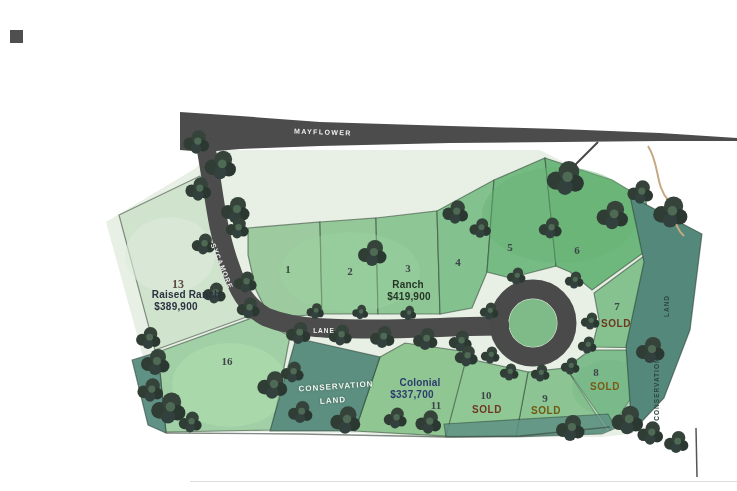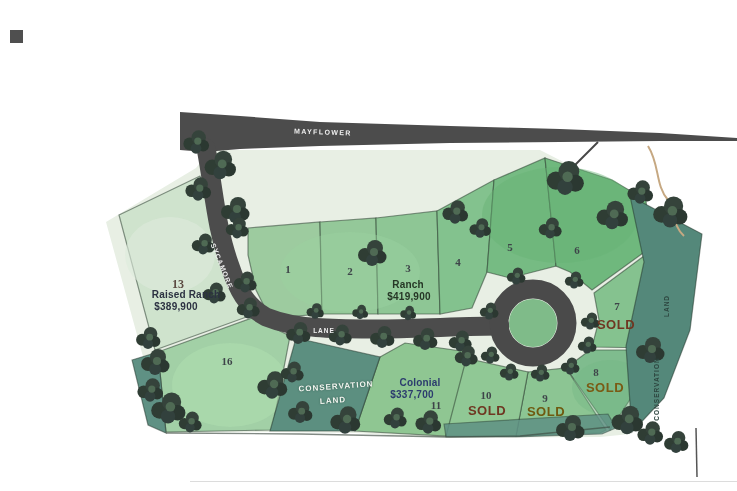--- a/index.html
+++ b/index.html
@@ -3,21 +3,21 @@
 <meta charset="utf-8">
 <style>
   html,body{margin:0;padding:0;background:#ffffff;}
   #screen{position:relative;width:737px;height:491px;background:#ffffff;overflow:hidden;
           font-family:"Liberation Sans",sans-serif;}
   #plan-svg{position:absolute;left:0;top:0;filter:blur(.35px) saturate(.88);}
   .lbl{position:absolute;transform:translate(-50%,-50%);white-space:nowrap;
        font-weight:bold;line-height:1;}
   .road-lbl{color:#efefef;font-size:7px;letter-spacing:1.4px;}
   .num{font-family:"Liberation Serif",serif;color:#3e4449;font-size:11px;}
-  .sold{font-size:13px;letter-spacing:.5px;}
+  .sold{font-size:10px;letter-spacing:.5px;}
   .listing{font-size:10px;text-align:center;letter-spacing:.2px;}
   .cons-white{color:#f2f5f0;font-size:8px;letter-spacing:1px;text-shadow:0 0 2px rgba(30,60,45,.6);}
   .cons-dark{color:#2d453f;font-size:6.5px;letter-spacing:1px;}
   #artifact-sq{position:absolute;left:10px;top:30px;width:13px;height:13px;background:#4f4f4f;}
   #bottom-faint-line{position:absolute;left:190px;top:481px;width:547px;height:1px;background:#dcdcdc;}
 </style>
 </head>
 <body>
 
 <div id="screen">

